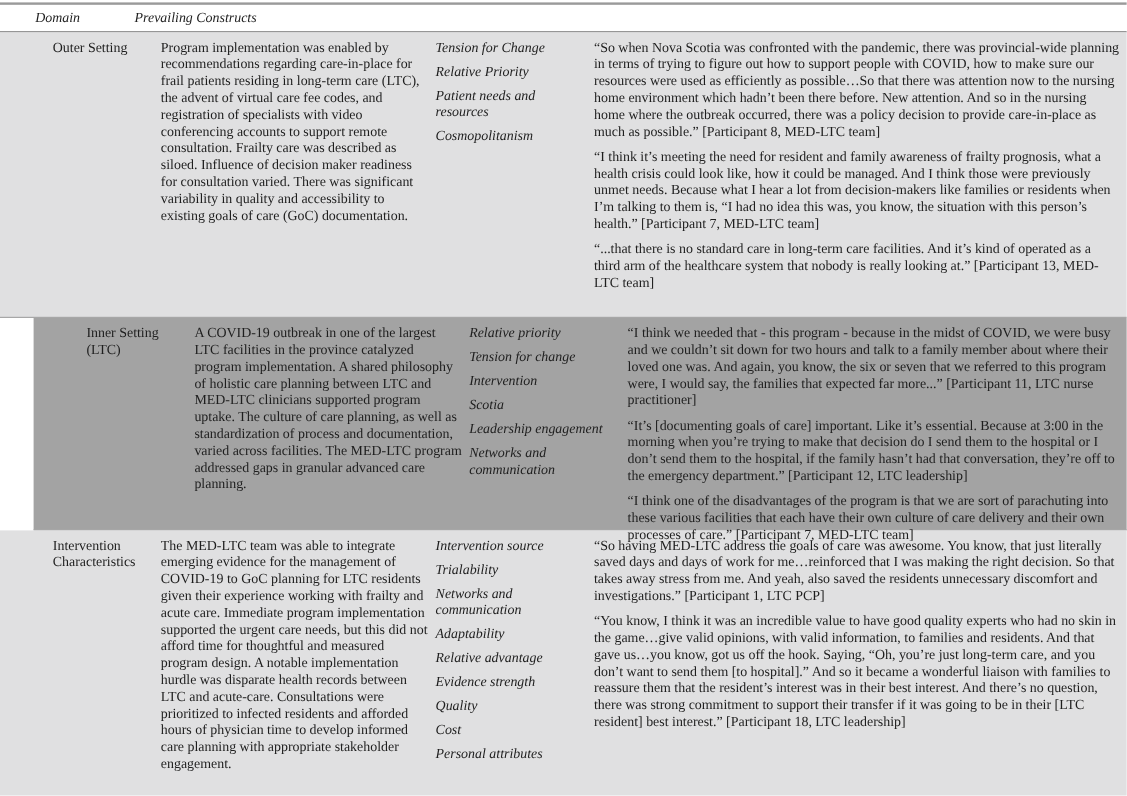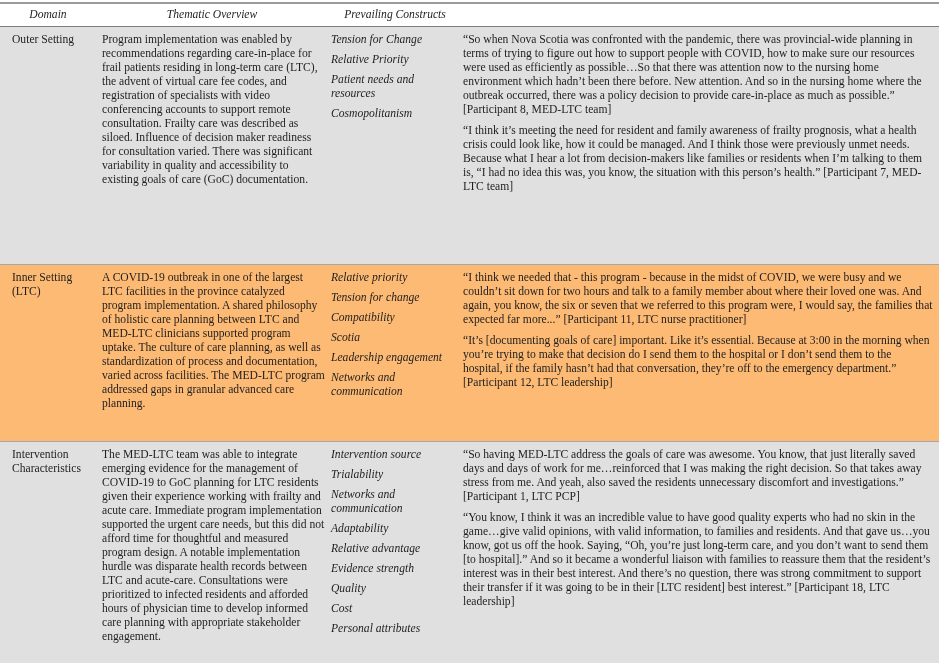--- a/index.html
+++ b/index.html
@@ -19,74 +19,75 @@
       align-items: center;
       border-bottom: 1px solid #7d7d7d;
       font-style: italic;
     }
     .hdr > div { text-align: center; }
     .c1 { width: 96px; padding-left: 8px; box-sizing: border-box; font-style: italic; }
     .c2 { width: 232px; padding-left: 6px; box-sizing: border-box; }
     .c3 { width: 134px; padding-left: 3px; box-sizing: border-box; }
     .c4 { flex: 1; padding-left: 3px; padding-right: 8px; box-sizing: border-box; }
     .hdr .c1, .hdr .c2, .hdr .c3, .hdr .c4 { padding-left: 0; padding-right: 0; }
-    .row { display: flex; }
+    .row { display: flex; padding-left: 32px; }
     .row.shaded { background: #e0e0e1; }
-    .row.white { background: #fdba74; }
+    .row.white { background: #a3a3a3; margin-left: 28px; }
     .row { border-bottom: 1px solid #a7a7a7; }
     .domain-cell { padding-top: 6px; padding-left: 12px; width: 100px; box-sizing: border-box; }
     .overview-cell { padding-top: 6px; width: 226px; box-sizing: border-box; padding-left: 2px; }
     .constructs-cell { padding-top: 6px; width: 134px; box-sizing: border-box; padding-left: 5px; font-style: italic; }
     .quotes-cell { padding-top: 6px; flex: 1; box-sizing: border-box; padding-left: 3px; padding-right: 6px; }
     .construct { margin-bottom: 6px; }
     .quote { margin-bottom: 7px; }
     .row1 { height: 237px; }
     .row2 { height: 176px; }
     .row3 { height: 237px; }
   </style>
 </head>
 <body>
 
 <div class="tbl">
   <div class="top-rule"></div>
   <div class="hdr">
     <div class="c1" style="width:96px">Domain</div>
-    <div class="c2" style="width:232px">Thematic Overview</div>
     <div class="c3" style="width:134px">Prevailing Constructs</div>
   </div>
 
   <div class="row shaded row1">
     <div class="domain-cell">Outer Setting</div>
     <div class="overview-cell">Program implementation was enabled by recommendations regarding care-in-place for frail patients residing in long-term care (LTC), the advent of virtual care fee codes, and registration of specialists with video conferencing accounts to support remote consultation. Frailty care was described as siloed. Influence of decision maker readiness for consultation varied. There was significant variability in quality and accessibility to existing goals of care (GoC) documentation.</div>
     <div class="constructs-cell">
       <div class="construct">Tension for Change</div>
       <div class="construct">Relative Priority</div>
       <div class="construct">Patient needs and resources</div>
       <div class="construct">Cosmopolitanism</div>
     </div>
     <div class="quotes-cell">
       <div class="quote">“So when Nova Scotia was confronted with the pandemic, there was provincial-wide planning in terms of trying to figure out how to support people with COVID, how to make sure our resources were used as efficiently as possible…So that there was attention now to the nursing home environment which hadn’t been there before.  New attention.  And so in the nursing home where the outbreak occurred, there was a policy decision to provide care-in-place as much as possible.” [Participant 8, MED-LTC team]</div>
       <div class="quote">“I think it’s meeting the need for resident and family awareness of frailty prognosis, what a health crisis could look like, how it could be managed.  And I think those were previously unmet needs.  Because what I hear a lot from decision-makers like families or residents when I’m talking to them is, “I had no idea this was, you know, the situation with this person’s health.” [Participant 7, MED-LTC team]</div>
+      <div class="quote">“...that there is no standard care in long-term care facilities.  And it’s kind of operated as a third arm of the healthcare system that nobody is really looking at.”  [Participant 13, MED-LTC team]</div>
     </div>
   </div>
 
   <div class="row white row2">
     <div class="domain-cell">Inner Setting (LTC)</div>
     <div class="overview-cell">A COVID-19 outbreak in one of the largest LTC facilities in the province catalyzed program implementation. A shared philosophy of holistic care planning between LTC and MED-LTC clinicians supported program uptake. The culture of care planning, as well as standardization of process and documentation, varied across facilities. The MED-LTC program addressed gaps in granular advanced care planning.</div>
     <div class="constructs-cell">
       <div class="construct">Relative priority</div>
       <div class="construct">Tension for change</div>
-      <div class="construct">Compatibility</div>
+      <div class="construct">Intervention</div>
       <div class="construct">Scotia</div>
       <div class="construct">Leadership engagement</div>
       <div class="construct">Networks and communication</div>
     </div>
     <div class="quotes-cell">
       <div class="quote">“I think we needed that - this program - because in the midst of COVID, we were busy and we couldn’t sit down for two hours and talk to a family member about where their loved one was.  And again, you know, the six or seven that we referred to this program were, I would say, the families that expected far more...”  [Participant 11, LTC nurse practitioner]</div>
       <div class="quote">“It’s [documenting goals of care] important.  Like it’s essential.  Because at 3:00 in the morning when you’re trying to make that decision do I send them to the hospital or I don’t send them to the hospital, if the family hasn’t had that conversation, they’re off to the emergency department.”  [Participant 12, LTC leadership]</div>
+      <div class="quote">“I think one of the disadvantages of the program is that we are sort of parachuting into these various facilities that each have their own culture of care delivery and their own processes of care.” [Participant 7, MED-LTC team]</div>
     </div>
   </div>
 
   <div class="row shaded row3">
     <div class="domain-cell">Intervention Characteristics</div>
     <div class="overview-cell">The MED-LTC team was able to integrate emerging evidence for the management of COVID-19 to GoC planning for LTC residents given their experience working with frailty and acute care. Immediate program implementation supported the urgent care needs, but this did not afford time for thoughtful and measured program design. A notable implementation hurdle was disparate health records between LTC and acute-care. Consultations were prioritized to infected residents and afforded hours of physician time to develop informed care planning with appropriate stakeholder engagement.</div>
     <div class="constructs-cell">
       <div class="construct">Intervention source</div>
       <div class="construct">Trialability</div>
       <div class="construct">Networks and communication</div>

